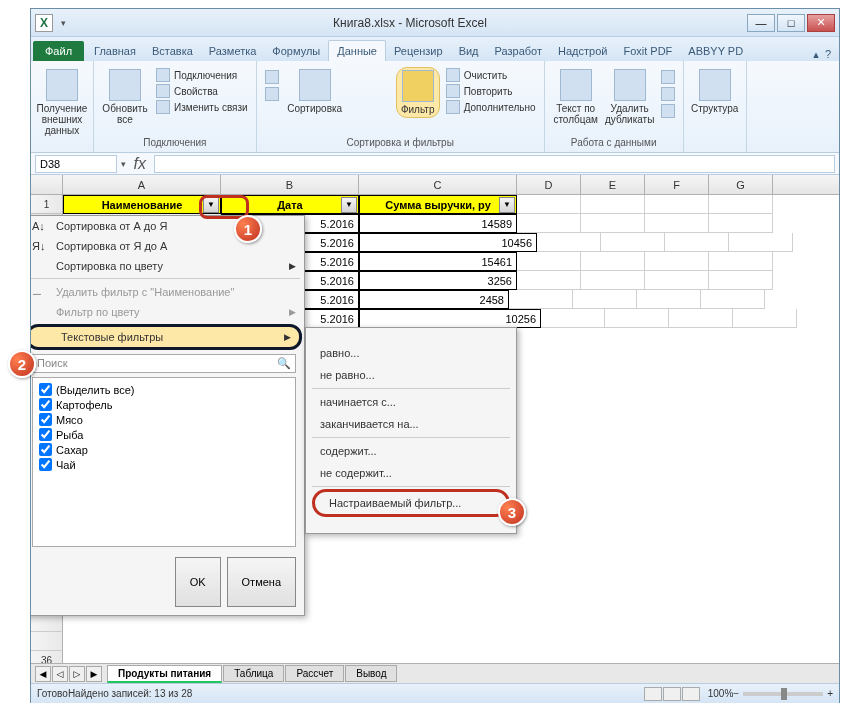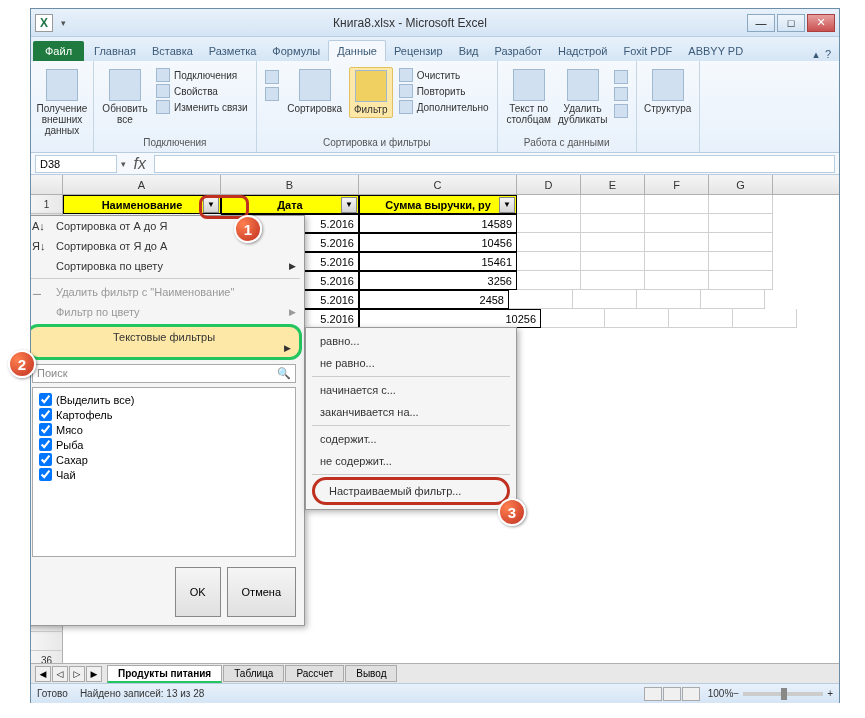--- a/index.html
+++ b/index.html
@@ -20,21 +20,21 @@
 .ribbon-tabs .tab { padding: 4px 8px; font-size: 11px; color: #3b5a78; cursor: pointer; }
 .ribbon-tabs .tab.active { background: #f5f9fd; border: 1px solid #b8cde0; border-bottom: none; border-radius: 2px 2px 0 0; }
 .ribbon-tabs .helpicons { margin-left: auto; padding-right: 8px; display: flex; gap: 6px; font-size: 11px; color: #3b5a78; }
 
 .ribbon-body { height: 92px; background: linear-gradient(#f5f9fd, #e8f1fb); border-bottom: 1px solid #b8cde0; display: flex; }
 .ribbon-group { border-right: 1px solid #c5d6e5; padding: 2px 6px; display: flex; flex-direction: column; }
 .ribbon-group .groupcontent { flex: 1; display: flex; align-items: flex-start; gap: 4px; padding-top: 4px; }
 .ribbon-group .grouplabel { font-size: 10px; color: #555; text-align: center; padding: 2px 0; }
 .bigbtn { display: flex; flex-direction: column; align-items: center; justify-content: flex-start; width: 50px; font-size: 10px; color: #333; text-align: center; cursor: pointer; padding: 2px; }
 .bigbtn .bicon { width: 32px; height: 32px; background: #d0e0f0; border: 1px solid #a0b8d0; margin-bottom: 2px; }
-.bigbtn.highlight { background: #fde8a8; border: 1px solid #e0c060; border-radius: 2px; }
+.bigbtn.highlight { background: #fde8a8; border: 1px solid #e0c060; border-radius: 11px; margin-left: 47px; }
 .smallrow { font-size: 10px; color: #333; display: flex; align-items: center; gap: 4px; padding: 1px 2px; cursor: pointer; white-space: nowrap; }
 .smallrow .sicon { width: 14px; height: 14px; background: #d0e0f0; border: 1px solid #a0b8d0; }
 
 .formula-bar { height: 22px; display: flex; align-items: center; border-bottom: 1px solid #b8cde0; background: #f5f9fd; }
 .formula-bar .namebox { width: 82px; border: 1px solid #b8cde0; font-size: 11px; padding: 2px 4px; margin: 0 4px; background: #fff; }
 .formula-bar .fx { font-size: 16px; font-style: italic; color: #555; padding: 0 8px; }
 .formula-bar .fxinput { flex: 1; border: 1px solid #b8cde0; height: 18px; background: #fff; margin-right: 4px; }
 
 .sheet-area { position: relative; height: 488px; background: #fff; overflow: hidden; }
 .colheaders { display: flex; height: 20px; background: linear-gradient(#f5f5f5, #e5e5e5); border-bottom: 1px solid #b0b0b0; }
@@ -49,29 +49,29 @@
 .hdrcell { background: #ffff00; font-weight: bold; text-align: center; position: relative; border: 1px solid #000 !important; }
 .filtertoggle { position: absolute; right: 1px; top: 1px; width: 16px; height: 16px; background: linear-gradient(#f5f5f5, #d5d5d5); border: 1px solid #888; font-size: 8px; display: flex; align-items: center; justify-content: center; cursor: pointer; }
 .valcell { text-align: right; border: 1px solid #000 !important; }
 
 .filter-menu { position: absolute; top: 40px; left: -8px; width: 282px; background: #f5f5f5; border: 1px solid #999; box-shadow: 2px 2px 6px rgba(0,0,0,0.3); z-index: 100; }
 .filter-menu .fitem { display: flex; align-items: center; padding: 4px 8px; font-size: 11px; color: #333; cursor: pointer; }
 .filter-menu .fitem.disabled { color: #999; }
 .filter-menu .fitem .farrow { margin-left: auto; font-size: 9px; }
 .filter-menu .ficon { width: 18px; margin-right: 6px; font-size: 11px; }
 .filter-menu .sep { height: 1px; background: #ccc; margin: 2px 4px; }
-.filter-menu .highlighted { background: #fde8a8; border: 3px solid #22c55e; border-radius: 12px; margin: 2px; flex-direction: column; }
+.filter-menu .highlighted { background: #fde8a8; border: 3px solid #0f172a; border-radius: 12px; margin: 2px; }
 .filter-menu .searchbox { margin: 4px 8px; padding: 2px 4px; border: 1px solid #aaa; font-size: 11px; color: #888; background: #fff; display: flex; }
 .filter-menu .searchbox .magnify { margin-left: auto; color: #5080b0; }
 .filter-menu .checklist { margin: 2px 8px; border: 1px solid #aaa; background: #fff; height: 170px; padding: 4px; overflow: auto; }
 .filter-menu .checklist .ci { font-size: 11px; display: flex; align-items: center; gap: 4px; padding: 1px 2px; }
 .filter-menu .buttons { display: flex; justify-content: flex-end; gap: 6px; padding: 8px; }
 .filter-menu .buttons button { font-size: 11px; padding: 18px 14px; border: 1px solid #888; background: linear-gradient(#f5f5f5, #e0e0e0); cursor: pointer; }
 
-.submenu { position: absolute; top: 152px; left: 274px; width: 212px; background: #f5f5f5; border: 1px solid #999; box-shadow: 2px 2px 6px rgba(0,0,0,0.3); z-index: 101; padding: 2px 0; }
+.submenu { position: absolute; top: 152px; left: 274px; width: 212px; background: #f5f5f5; border: 1px solid #999; box-shadow: 2px 2px 6px rgba(0,0,0,0.3); z-index: 101; padding: 14px 0; }
 .submenu .sitem { padding: 5px 14px; font-size: 11px; color: #333; cursor: pointer; position: relative; }
 .submenu .sitem.hl { border: 3px solid #c03020; border-radius: 14px; margin: 2px 6px; }
 .submenu .sep { height: 1px; background: #ccc; margin: 2px 6px; }
 
 .marker { position: absolute; width: 28px; height: 28px; border-radius: 50%; background: radial-gradient(circle at 30% 30%, #ff8050, #c03020); color: #fff; font-weight: bold; font-size: 15px; display: flex; align-items: center; justify-content: center; border: 2px solid #fff; box-shadow: 1px 1px 3px rgba(0,0,0,0.4); z-index: 200; }
 
 .sheet-tabs { height: 20px; background: #e8e8e8; display: flex; align-items: center; border-top: 1px solid #b0b0b0; font-size: 10px; }
 .sheet-tabs .navbtns { display: flex; gap: 1px; padding: 0 4px; }
 .sheet-tabs .navbtn { width: 16px; height: 16px; border: 1px solid #aaa; background: #f0f0f0; font-size: 9px; text-align: center; line-height: 14px; }
 .sheet-tabs .stab { padding: 2px 10px; background: #fff; border: 1px solid #aaa; margin-left: 1px; cursor: pointer; }
@@ -294,21 +294,21 @@
             <div class="cell valcell" style="width:138px">5.2016</div>
             <div class="cell valcell" style="width:158px">14589</div>
             <div class="cell" style="width:64px"></div>
             <div class="cell" style="width:64px"></div>
             <div class="cell" style="width:64px"></div>
             <div class="cell" style="width:64px"></div>
           </div>
         <div class="datarow">
             <div class="cell" style="width:158px"></div>
             <div class="cell valcell" style="width:138px">5.2016</div>
-            <div class="cell valcell" style="width:158px">10456</div>
+            <div class="cell valcell" style="width:178px">10456</div>
             <div class="cell" style="width:64px"></div>
             <div class="cell" style="width:64px"></div>
             <div class="cell" style="width:64px"></div>
             <div class="cell" style="width:64px"></div>
           </div>
         <div class="datarow">
             <div class="cell" style="width:158px"></div>
             <div class="cell valcell" style="width:138px">5.2016</div>
             <div class="cell valcell" style="width:158px">15461</div>
             <div class="cell" style="width:64px"></div>
@@ -436,21 +436,21 @@
       <div class="navbtn">▶</div>
     </div>
     <div class="stab active">Продукты питания</div>
     <div class="stab">Таблица</div>
     <div class="stab">Рассчет</div>
     <div class="stab">Вывод</div>
   </div>
 
   <div class="statusbar">
     <span>Готово</span>
-    <span style="margin-left:12px">Найдено записей: 13 из 28</span>
+    <span style="">Найдено записей: 13 из 28</span>
     <span class="stspacer"></span>
     <div class="viewbtns">
       <div class="vbtn"></div>
       <div class="vbtn"></div>
       <div class="vbtn"></div>
     </div>
     <span>100%</span>
     <div class="zoom">
       <span>−</span>
       <div class="zslider">

